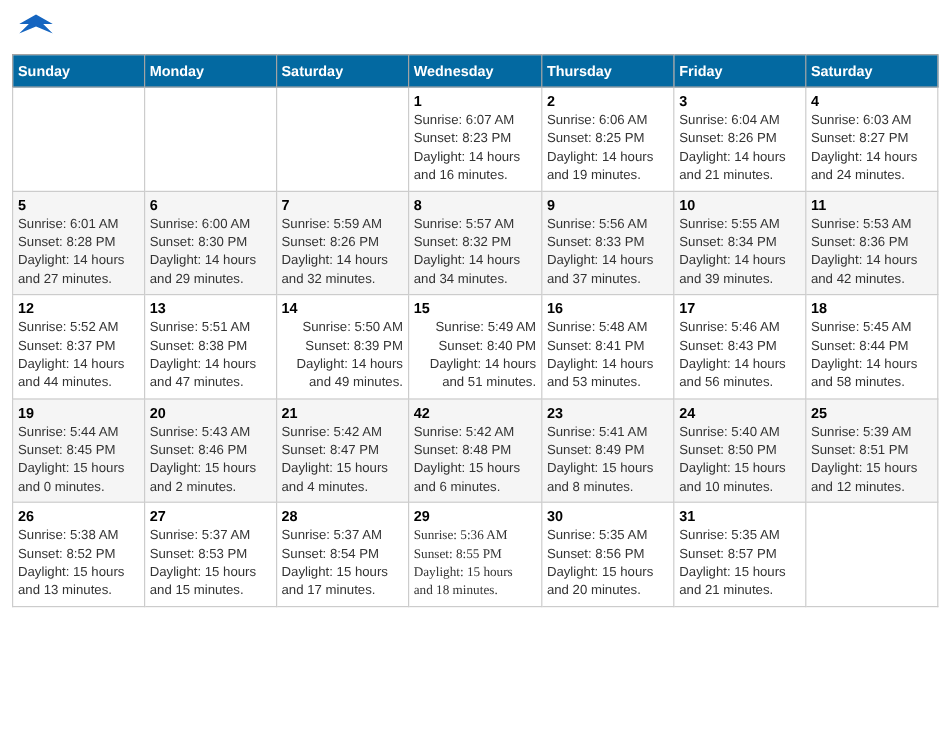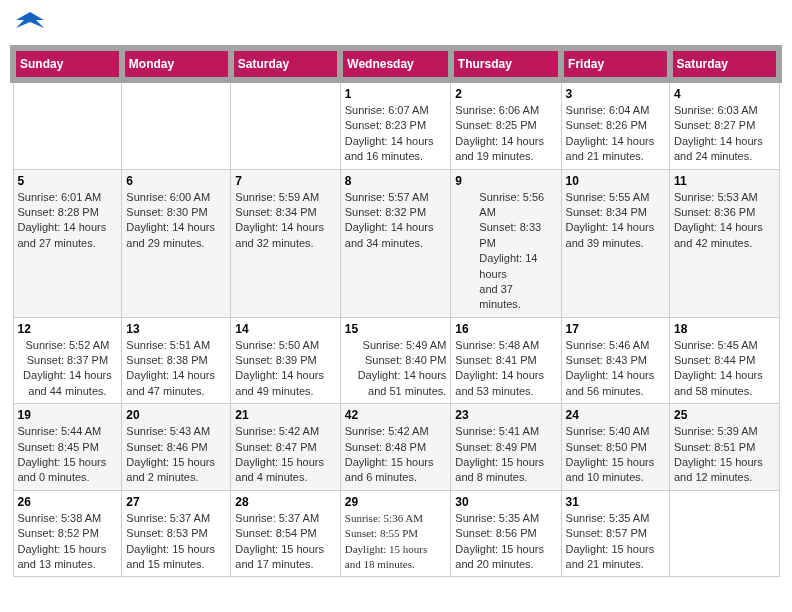--- a/index.html
+++ b/index.html
@@ -49,26 +49,26 @@
       font-size: 15px;
       color: #333;
       font-weight: bold;
     }
     .calendar {
       width: 100%;
       border-collapse: collapse;
       font-size: 11px;
     }
     .calendar th {
-      background-color: #be185d;
+      background-color: #0369a1;
       color: #fff;
       padding: 6px 4px;
       text-align: left;
       font-size: 12px;
-      border: 6px solid #a3a3a3;
+      border: 1px solid #a3a3a3;
     }
     .calendar td {
       border: 1px solid #ccc;
       vertical-align: top;
       padding: 4px;
       width: 113px;
       min-height: 80px;
       background: #fff;
     }
     .calendar tr:nth-child(even) td {
@@ -165,34 +165,34 @@
         <td>
           <span class="day-num">6</span>
           <div class="day-info" style="white-space: pre-line;">Sunrise: 6:00 AM
 Sunset: 8:30 PM
 Daylight: 14 hours
 and 29 minutes.</div>
         </td>
         <td>
           <span class="day-num">7</span>
           <div class="day-info" style="white-space: pre-line;">Sunrise: 5:59 AM
-Sunset: 8:34 PM
+Sunset: 8:26 PM
 Daylight: 14 hours
 and 32 minutes.</div>
         </td>
         <td>
           <span class="day-num">8</span>
           <div class="day-info" style="white-space: pre-line;">Sunrise: 5:57 AM
 Sunset: 8:32 PM
 Daylight: 14 hours
 and 34 minutes.</div>
         </td>
         <td>
           <span class="day-num">9</span>
-          <div class="day-info" style="white-space: pre-line; margin-left: 24px;">Sunrise: 5:56 AM
+          <div class="day-info" style="white-space: pre-line;">Sunrise: 5:56 AM
 Sunset: 8:33 PM
 Daylight: 14 hours
 and 37 minutes.</div>
         </td>
         <td>
           <span class="day-num">10</span>
           <div class="day-info" style="white-space: pre-line;">Sunrise: 5:55 AM
 Sunset: 8:34 PM
 Daylight: 14 hours
 and 39 minutes.</div>
@@ -201,35 +201,35 @@
           <span class="day-num">11</span>
           <div class="day-info" style="white-space: pre-line;">Sunrise: 5:53 AM
 Sunset: 8:36 PM
 Daylight: 14 hours
 and 42 minutes.</div>
         </td>
       </tr>
       <tr>
         <td>
           <span class="day-num">12</span>
-          <div class="day-info" style="white-space: pre-line; text-align: center;">Sunrise: 5:52 AM
+          <div class="day-info" style="white-space: pre-line;">Sunrise: 5:52 AM
 Sunset: 8:37 PM
 Daylight: 14 hours
 and 44 minutes.</div>
         </td>
         <td>
           <span class="day-num">13</span>
           <div class="day-info" style="white-space: pre-line;">Sunrise: 5:51 AM
 Sunset: 8:38 PM
 Daylight: 14 hours
 and 47 minutes.</div>
         </td>
         <td>
           <span class="day-num">14</span>
-          <div class="day-info" style="white-space: pre-line;">Sunrise: 5:50 AM
+          <div class="day-info" style="white-space: pre-line; text-align: right;">Sunrise: 5:50 AM
 Sunset: 8:39 PM
 Daylight: 14 hours
 and 49 minutes.</div>
         </td>
         <td>
           <span class="day-num">15</span>
           <div class="day-info" style="white-space: pre-line; text-align: right;">Sunrise: 5:49 AM
 Sunset: 8:40 PM
 Daylight: 14 hours
 and 51 minutes.</div>

